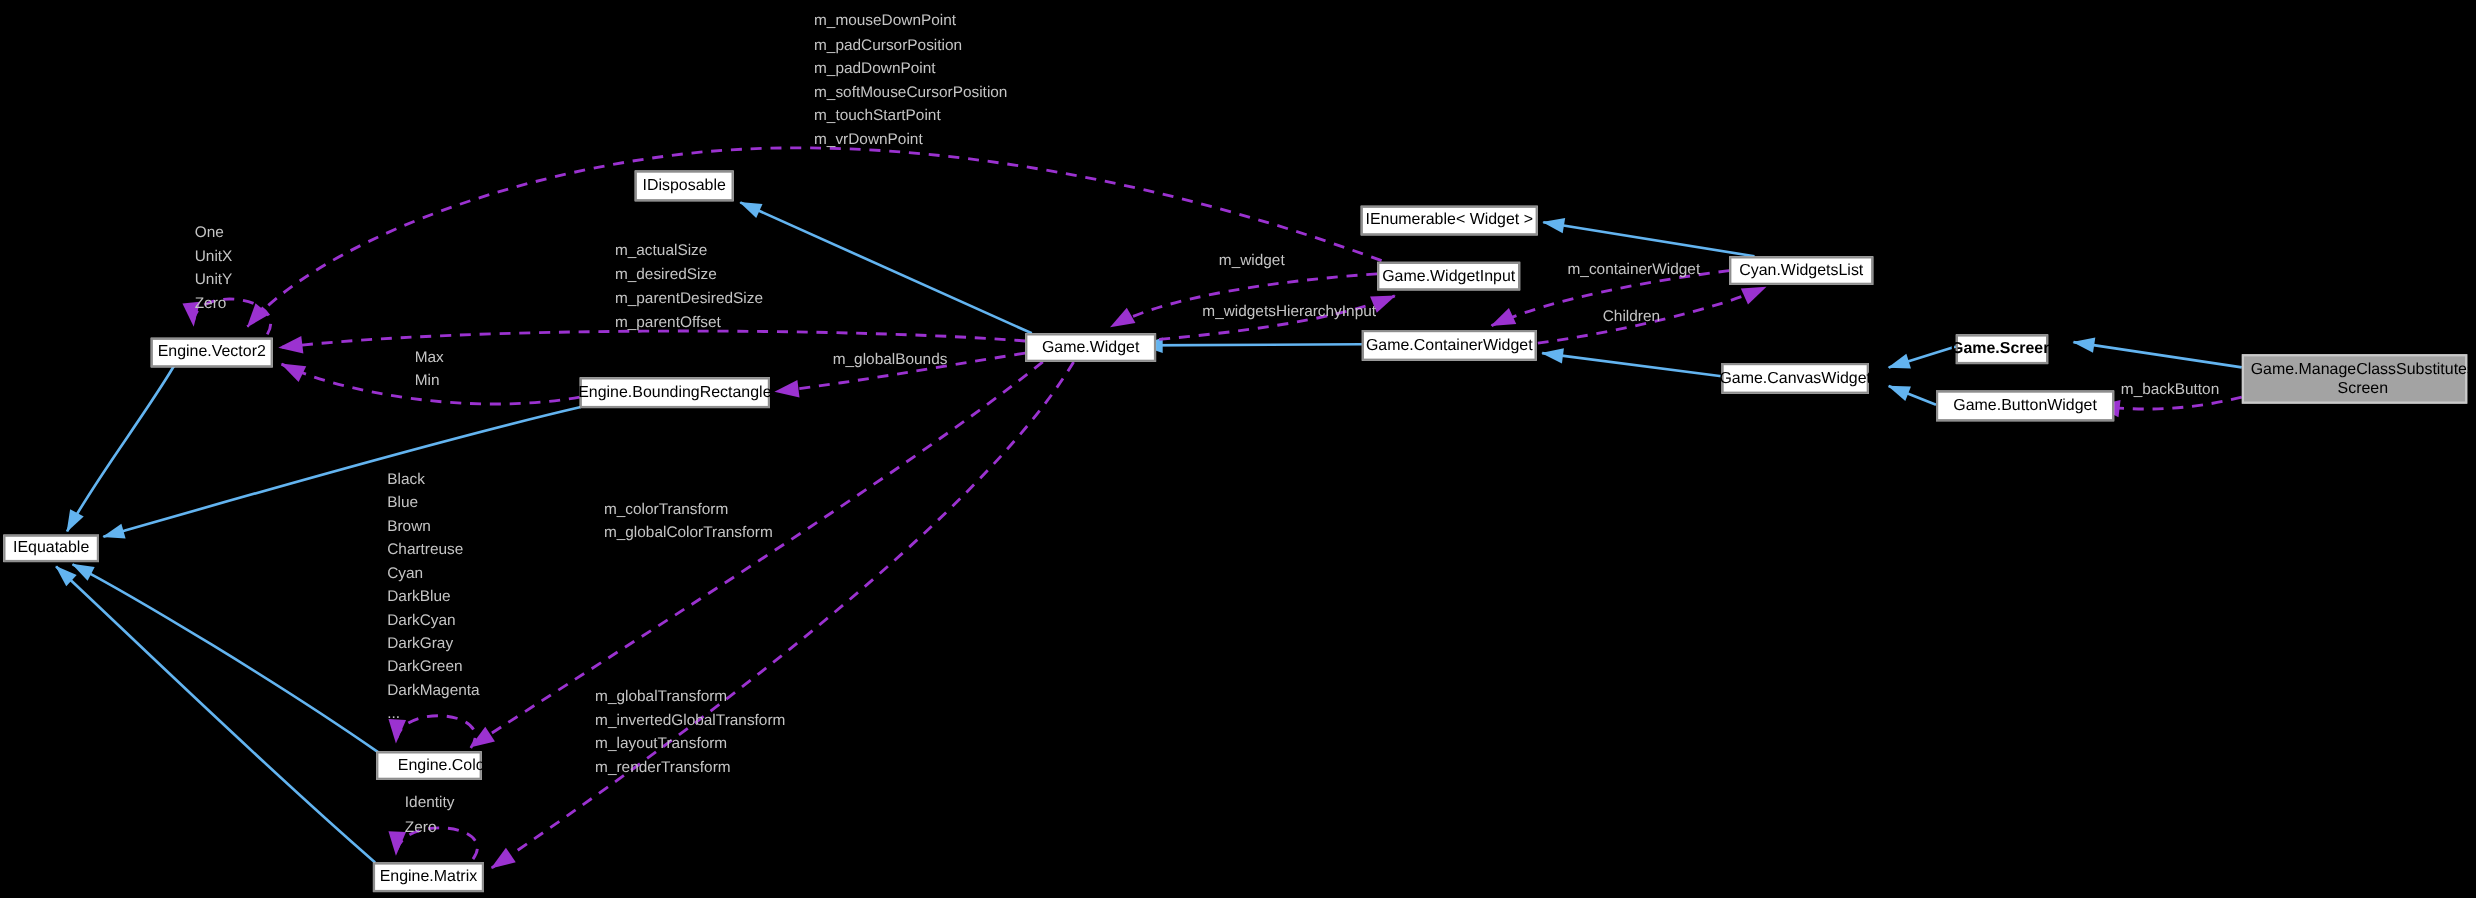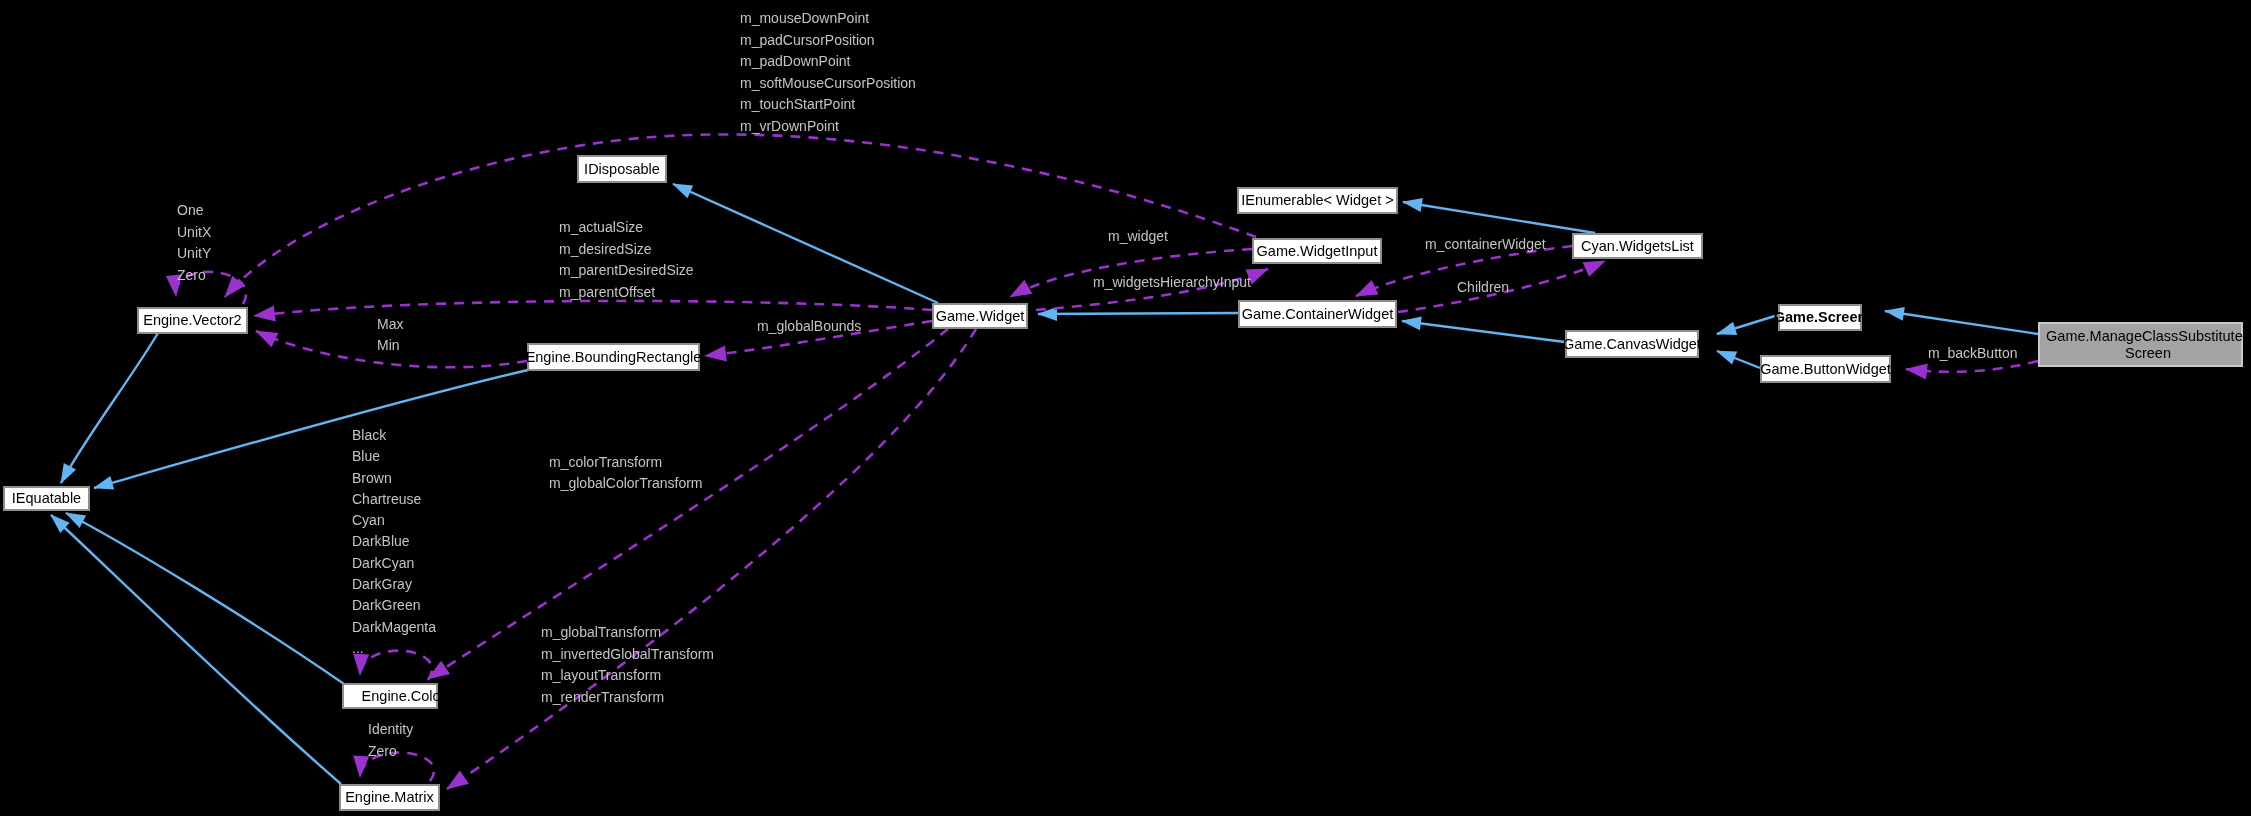--- a/index.html
+++ b/index.html
@@ -88,42 +88,42 @@
       </div>
       <div class="node" style="left: 527px; top: 343px; width: 173px; height: 28px;">
         <div>Engine.BoundingRectangle</div>
       </div>
       <div class="node" style="left: 342px; top: 683px; width: 96px; height: 26px; padding-left: 27px;">
         <div>Engine.Color</div>
       </div>
       <div class="node" style="left: 339px; top: 784px; width: 101px; height: 27px;">
         <div>Engine.Matrix</div>
       </div>
-      <div class="node" style="left: 932px; top: 303px; width: 96px; height: 26px;">
+      <div class="node" style="left: 932px; top: 303px; width: 119px; height: 26px;">
         <div>Game.Widget</div>
       </div>
       <div class="node" style="left: 1252px; top: 238px; width: 130px; height: 26px;">
         <div>Game.WidgetInput</div>
       </div>
       <div class="node" style="left: 1237px; top: 187px; width: 161px; height: 27px;">
         <div>IEnumerable&lt; Widget &gt;</div>
       </div>
       <div class="node" style="left: 1572px; top: 233px; width: 131px; height: 26px;">
         <div>Cyan.WidgetsList</div>
       </div>
       <div class="node" style="left: 1238px; top: 300px; width: 159px; height: 28px;">
         <div>Game.ContainerWidget</div>
       </div>
       <div class="node" style="left: 1565px; top: 330px; width: 134px; height: 28px;">
         <div>Game.CanvasWidget</div>
       </div>
       <div class="node" style="left: 1778px; top: 304px; width: 84px; height: 27px; font-weight: bold;">
         <div>Game.Screen</div>
       </div>
-      <div class="node" style="left: 1760px; top: 355px; width: 131px; height: 28px;">
+      <div class="node" style="left: 1760px; top: 355px; width: 162px; height: 28px;">
         <div>Game.ButtonWidget</div>
       </div>
       <div class="node main" style="left: 2038px; top: 322px; width: 205px; height: 45px;">
         <div>Game.ManageClassSubstitutes</div>
         <div>Screen</div>
       </div>
     </div>
   <div id="labels-layer">
       <div class="edge-label" style="left: 740px; top: 8px; line-height: 21.5px;">
         <div>m_mouseDownPoint</div>

